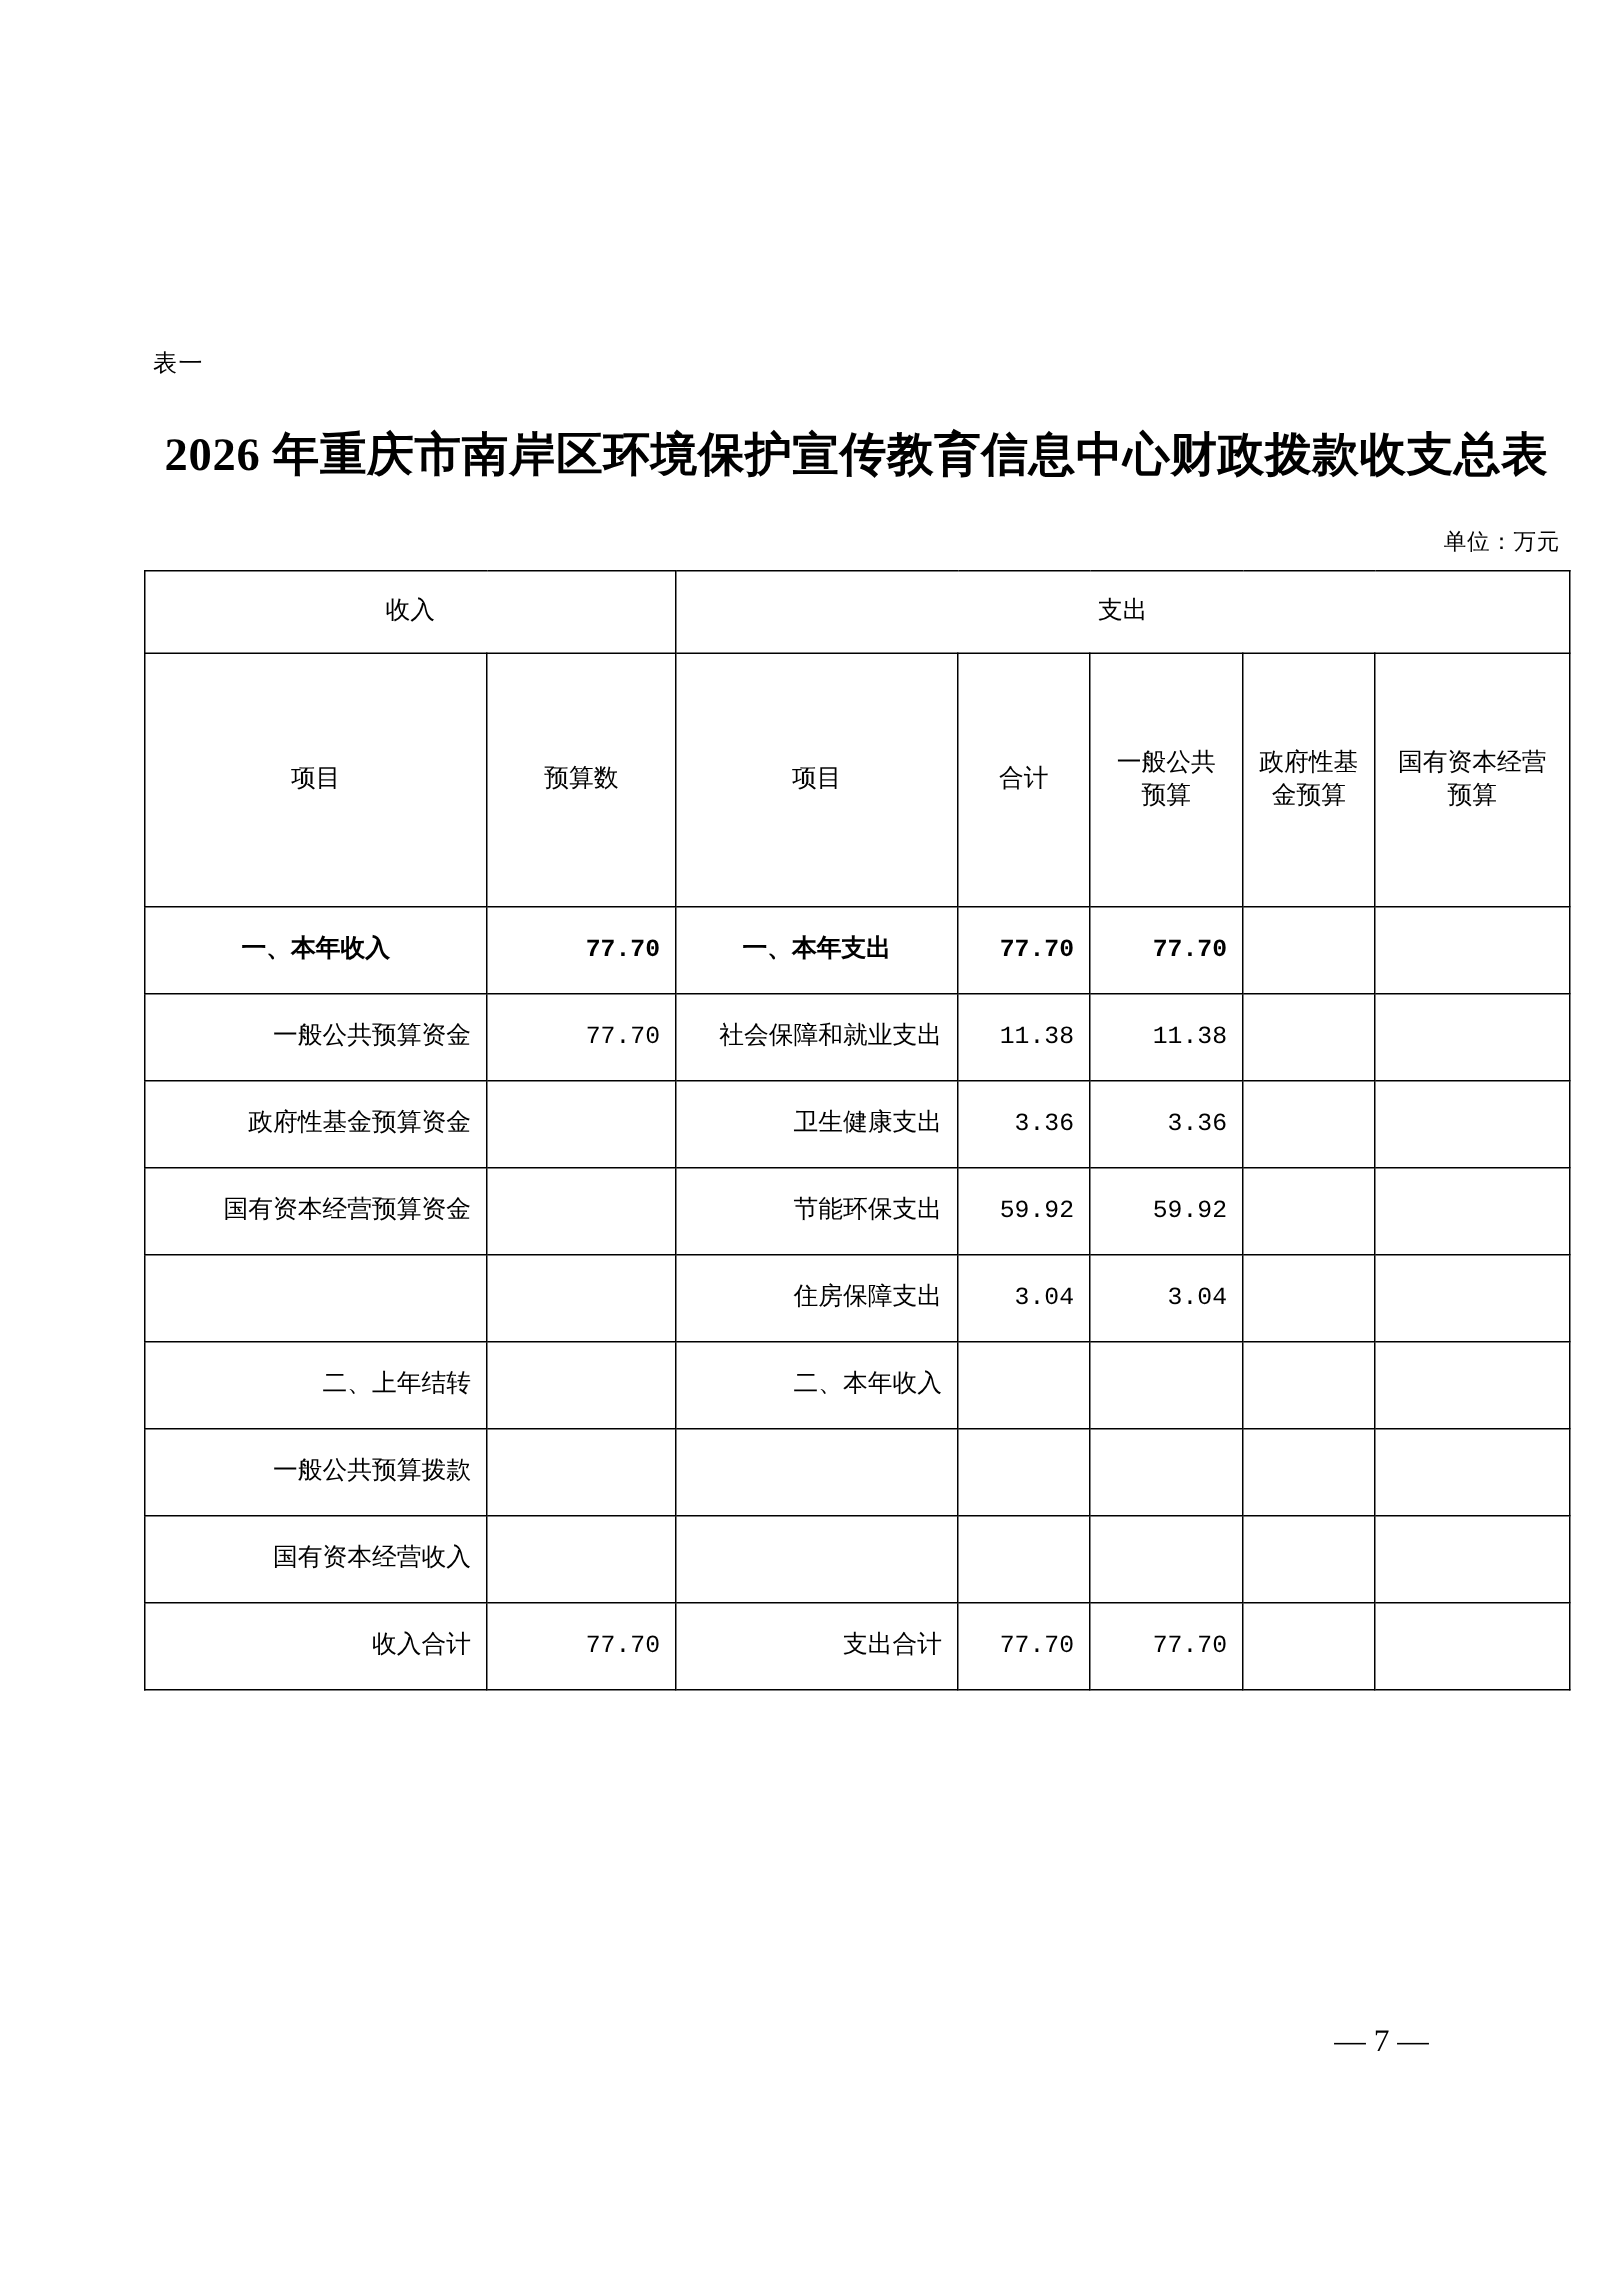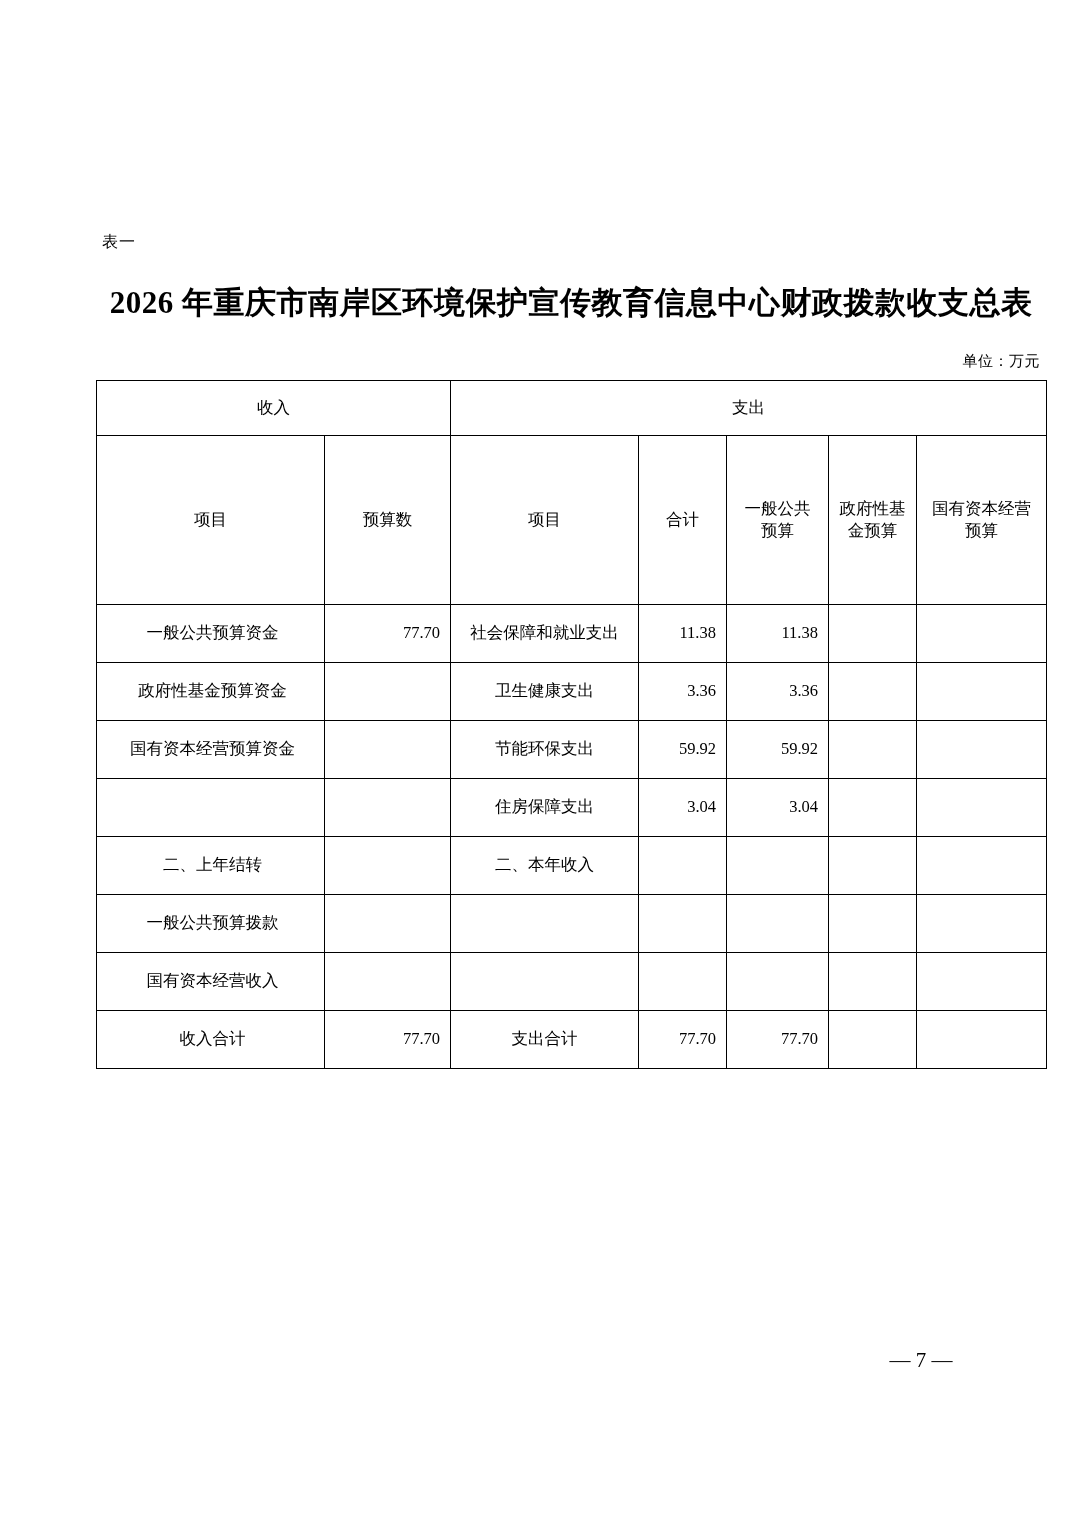--- a/index.html
+++ b/index.html
@@ -44,20 +44,21 @@
     right: 68px;
     top: 352px;
     font-size: 15px;
     letter-spacing: 0.5px;
   }
   .table-wrap {
     position: absolute;
     left: 62px;
     top: 380px;
     width: 950px;
+    font-family: Liberation Mono, monospace;
   }
   table.budget {
     border-collapse: collapse;
     width: 950px;
     table-layout: fixed;
   }
   table.budget td {
     border: 1px solid #000;
     font-size: 16.5px;
     padding: 0 10px;
@@ -72,21 +73,21 @@
   .hdr-cell {
     text-align: center;
     height: 168px;
     font-size: 18px;
   }
   .row-h {
     height: 58px;
   }
   .c-center { text-align: center; }
   .c-right  { text-align: right; }
-  .c-left   { text-align: center; }
+  .c-left   { text-align: right; }
   .bold { font-weight: bold; }
   .indent-sub { padding-left: 14px !important; }
   .cat-row td.c-center { font-weight: bold; }
   .page-no {
     position: absolute;
     left: 0;
     top: 1348px;
     width: 1074px;
     text-align: center;
     font-size: 21px;
@@ -124,20 +125,29 @@
         <tr>
           <td class="hdr-cell">项目</td>
           <td class="hdr-cell">预算数</td>
           <td class="hdr-cell">项目</td>
           <td class="hdr-cell">合计</td>
           <td class="hdr-cell">一般公共预算</td>
           <td class="hdr-cell">政府性基金预算</td>
           <td class="hdr-cell">国有资本经营预算</td>
         </tr>
 
+        <tr class="row-h cat-row">
+          <td class="c-center bold">一、本年收入</td>
+          <td class="c-right bold">77.70</td>
+          <td class="c-center bold">一、本年支出</td>
+          <td class="c-right bold">77.70</td>
+          <td class="c-right bold">77.70</td>
+          <td class="c-right"></td>
+          <td class="c-right"></td>
+        </tr>
 
         <tr class="row-h">
           <td class="c-left indent-sub">一般公共预算资金</td>
           <td class="c-right">77.70</td>
           <td class="c-left">社会保障和就业支出</td>
           <td class="c-right">11.38</td>
           <td class="c-right">11.38</td>
           <td class="c-right"></td>
           <td class="c-right"></td>
         </tr>

